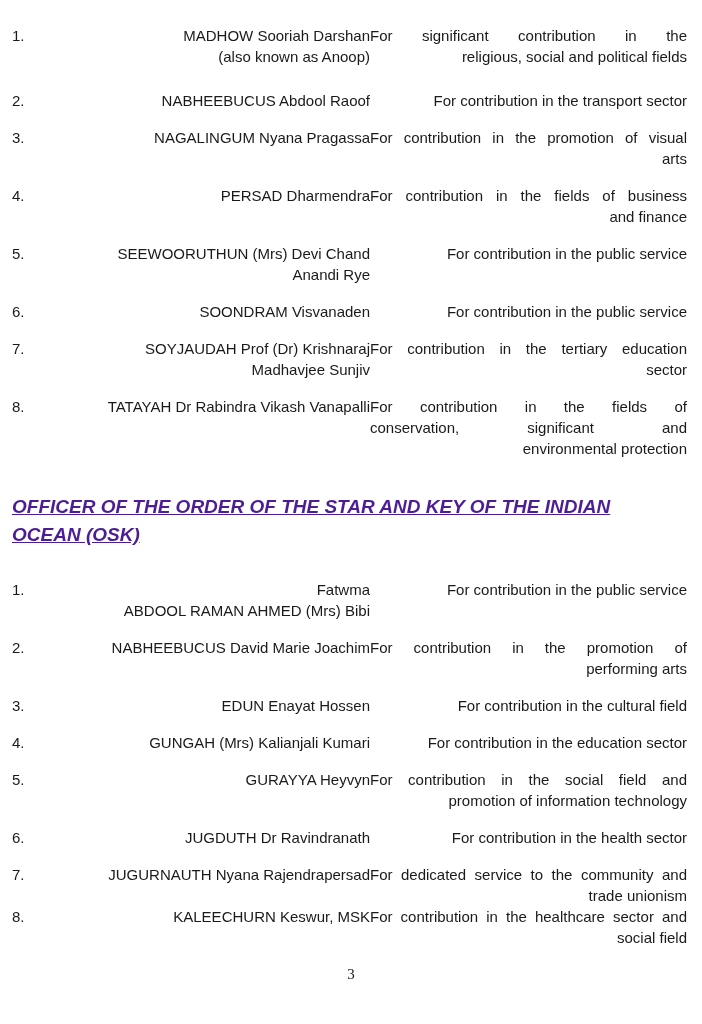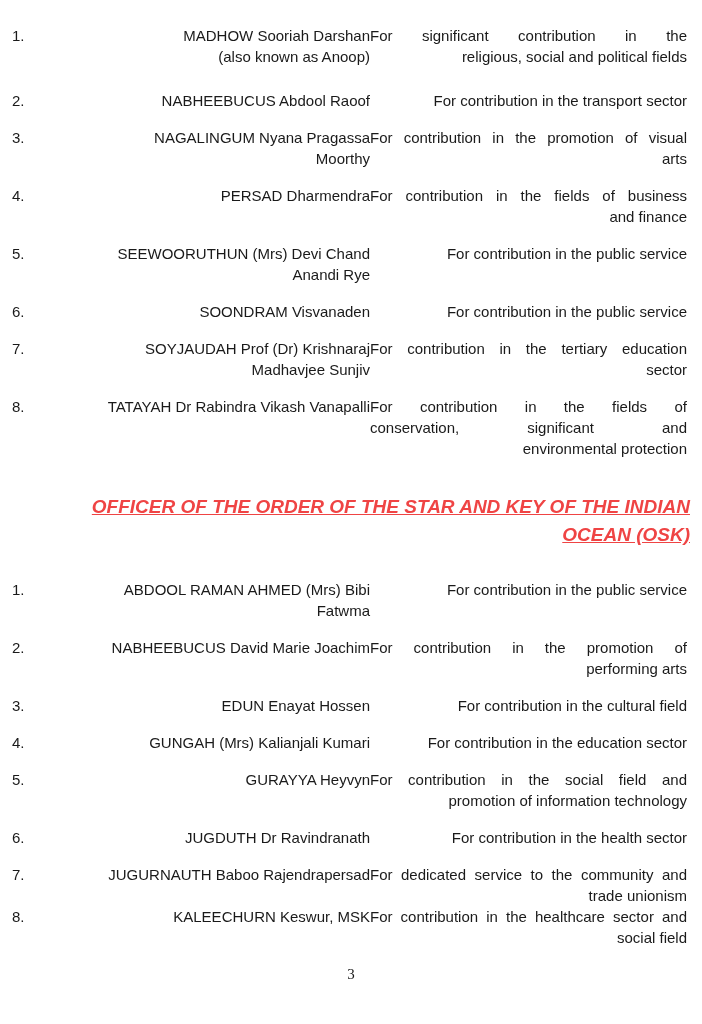--- a/index.html
+++ b/index.html
@@ -55,22 +55,22 @@
   #section-1 .row:nth-child(7) { margin-bottom: 0; }
   
   #section-0 .row:nth-child(1) { margin-bottom: 23px; }
 
   .heading {
     margin: 34px 12px 30px 0;
     font-size: 19px;
     line-height: 28px;
     font-weight: bold;
     font-style: italic;
-    text-align: right;
-    color: #ef4444;
+    text-align: left;
+    color: #4c1d95;
   }
   .heading .hline {
     display: block;
     text-decoration: underline;
   }
   .page-number {
     margin-top: 7px;
     padding-right: 12px;
     text-align: center;
     font-family: "Liberation Serif", serif;
@@ -101,21 +101,20 @@
           <span class="line">NABHEEBUCUS Abdool Raoof</span>
         </div>
         <div class="desc">
           <span class="line">For contribution in the transport sector</span>
         </div>
       </div>
       <div class="row">
         <div class="num">3.</div>
         <div class="name">
           <span class="line">NAGALINGUM Nyana Pragassa</span>
-          <span class="line">Moorthy</span>
         </div>
         <div class="desc">
           <span class="line jline">For contribution in the promotion of visual</span>
           <span class="line">arts</span>
         </div>
       </div>
       <div class="row">
         <div class="num">4.</div>
         <div class="name">
           <span class="line">PERSAD Dharmendra</span>
@@ -170,22 +169,22 @@
 
   <h1 class="heading">
     <span class="hline">OFFICER OF THE ORDER OF THE STAR AND KEY OF THE INDIAN</span>
     <span class="hline">OCEAN (OSK)</span>
   </h1>
 
   <section class="list-section" id="section-1">
       <div class="row">
         <div class="num">1.</div>
         <div class="name">
+          <span class="line">Fatwma</span>
           <span class="line">ABDOOL RAMAN AHMED (Mrs) Bibi</span>
-          <span class="line">Fatwma</span>
         </div>
         <div class="desc">
           <span class="line">For contribution in the public service</span>
         </div>
       </div>
       <div class="row">
         <div class="num">2.</div>
         <div class="name">
           <span class="line">NABHEEBUCUS David Marie Joachim</span>
         </div>
@@ -227,21 +226,21 @@
         <div class="name">
           <span class="line">JUGDUTH Dr Ravindranath</span>
         </div>
         <div class="desc">
           <span class="line">For contribution in the health sector</span>
         </div>
       </div>
       <div class="row">
         <div class="num">7.</div>
         <div class="name">
-          <span class="line">JUGURNAUTH Baboo Rajendrapersad</span>
+          <span class="line">JUGURNAUTH Nyana Rajendrapersad</span>
         </div>
         <div class="desc">
           <span class="line jline">For dedicated service to the community and</span>
           <span class="line">trade unionism</span>
         </div>
       </div>
       <div class="row">
         <div class="num">8.</div>
         <div class="name">
           <span class="line">KALEECHURN Keswur, MSK</span>

